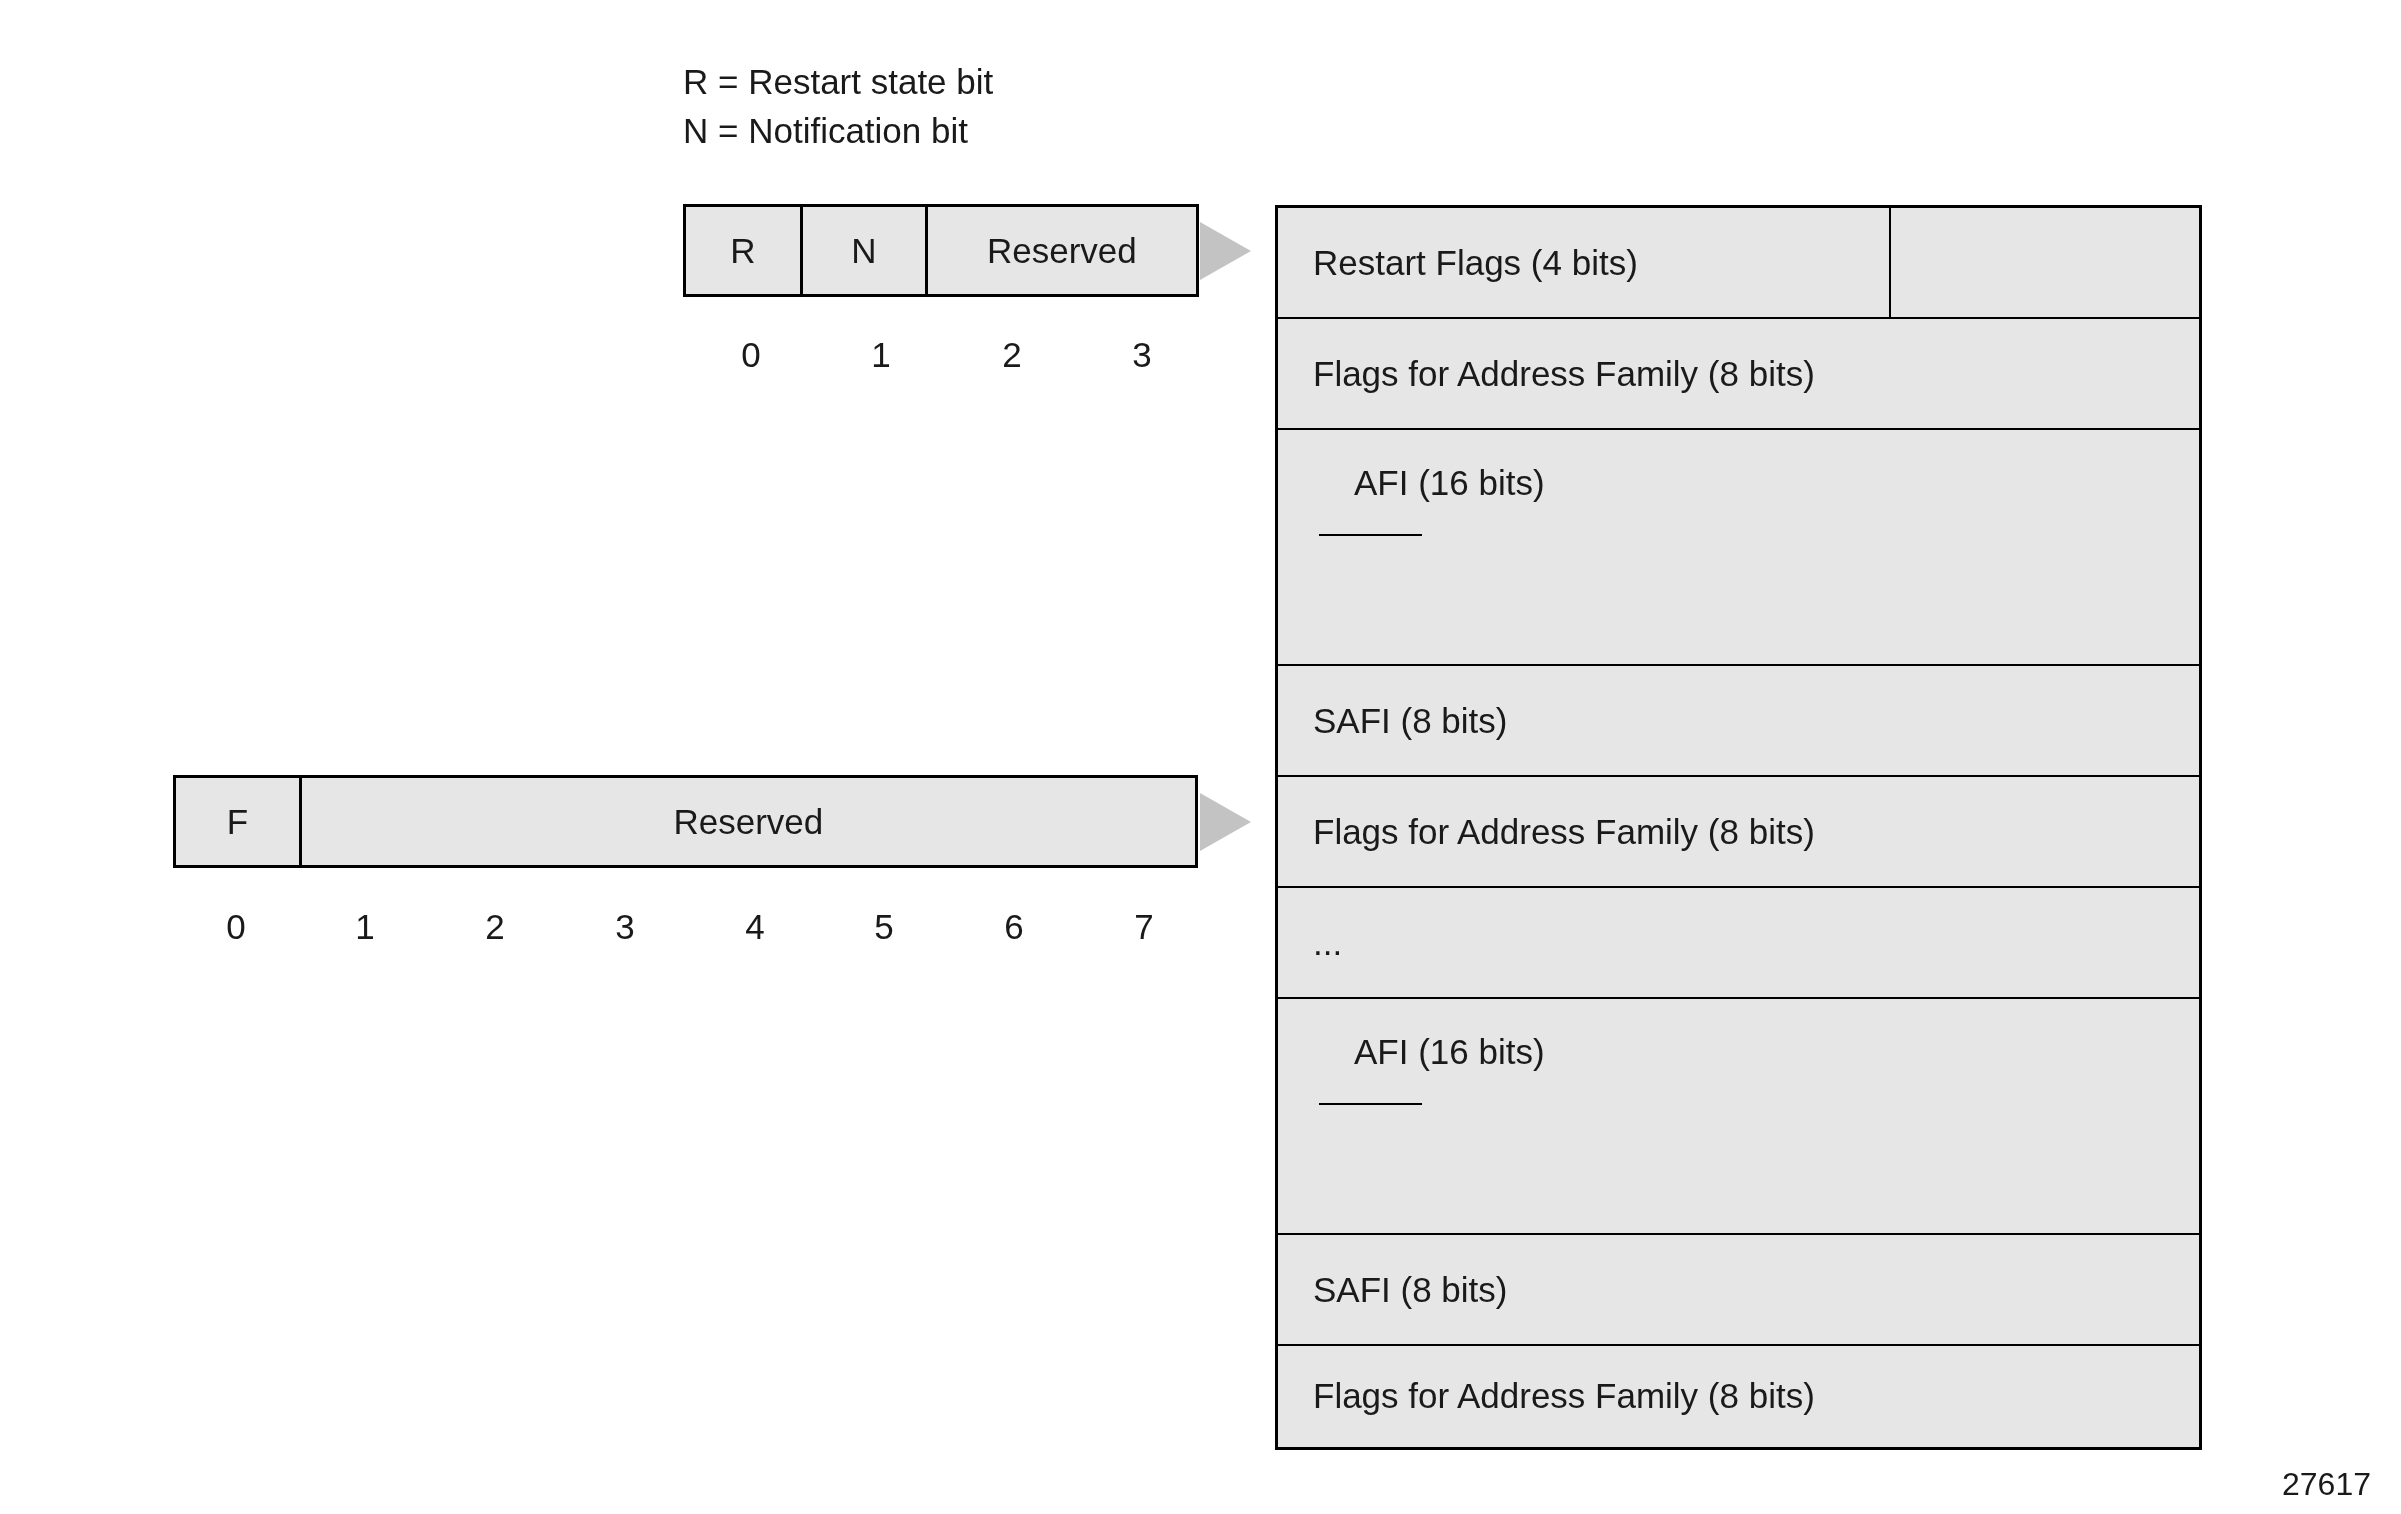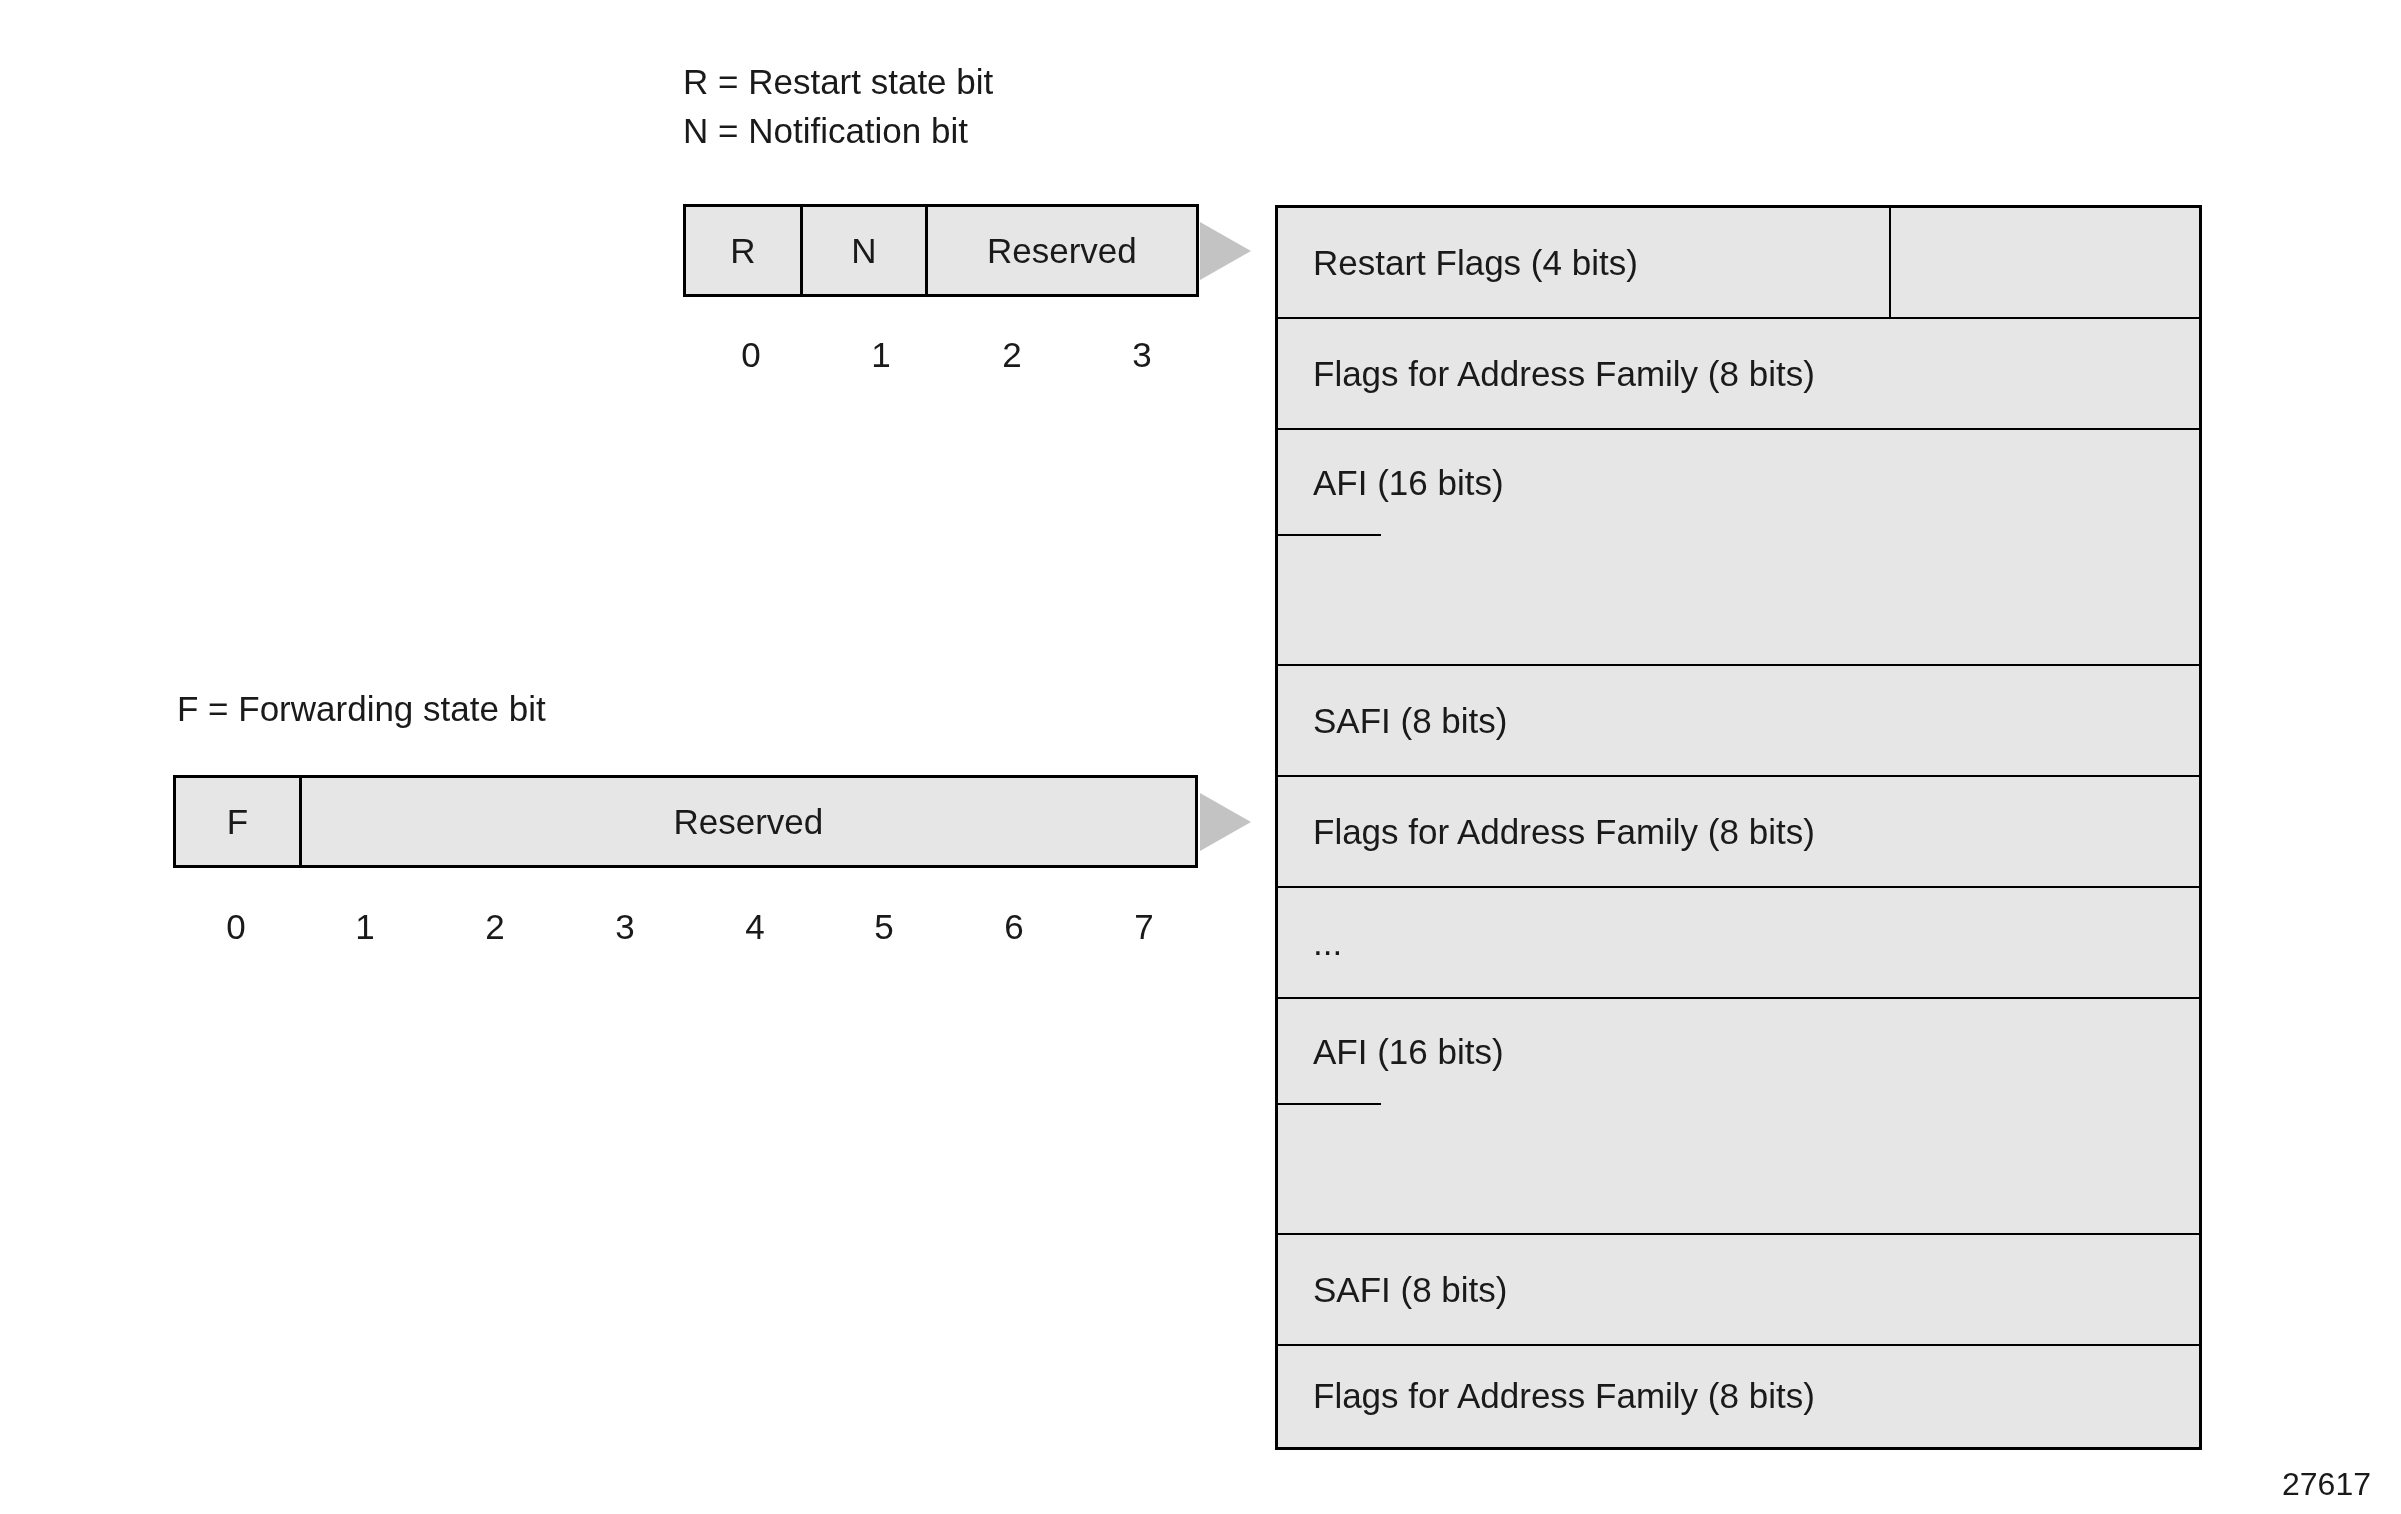--- a/index.html
+++ b/index.html
@@ -87,21 +87,21 @@
     position: relative;
     border-bottom: 2.5px solid #000000;
     box-sizing: border-box;
     display: flex;
     align-items: center;
     padding-left: 35px;
     font-size: 35px;
     color: #1a1a1a;
   }
   .stack-row:last-child { border-bottom: none; }
-  .stack-row.noline { border-bottom: none; }
+  .stack-row.noline { border-bottom: none; margin-left: 41px; }
 
   
   .subbox-right {
     position: absolute;
     right: 0;
     top: 0;
     bottom: 0;
     width: 0;
     border-left: 2.5px solid #000000;
   }
@@ -136,21 +136,20 @@
 
   <div class="bitnums" style="left:683px; top:335px; width:516px; height:47px;">
     <div class="bitnum" style="left:51px; top:0;">0</div>
     <div class="bitnum" style="left:181px; top:0;">1</div>
     <div class="bitnum" style="left:312px; top:0;">2</div>
     <div class="bitnum" style="left:442px; top:0;">3</div>
   </div>
 
   <div class="arrow" style="left:1200px; top:222px;"></div>
 
-  <div class="legend" style="left:177px; top:684px;">F = Forwarding state bit</div>
 
   <div class="bitrow" style="left:173px; top:775px; width:1025px; height:93px;">
     <div class="bitcell" style="width:126px;">F</div>
     <div class="bitcell" style="width:896px;">Reserved</div>
   </div>
 
   <div class="bitnums" style="left:173px; top:907px; width:1025px; height:47px;">
     <div class="bitnum" style="left:46px;   top:0;">0</div>
     <div class="bitnum" style="left:175px;  top:0;">1</div>
     <div class="bitnum" style="left:305px;  top:0;">2</div>

